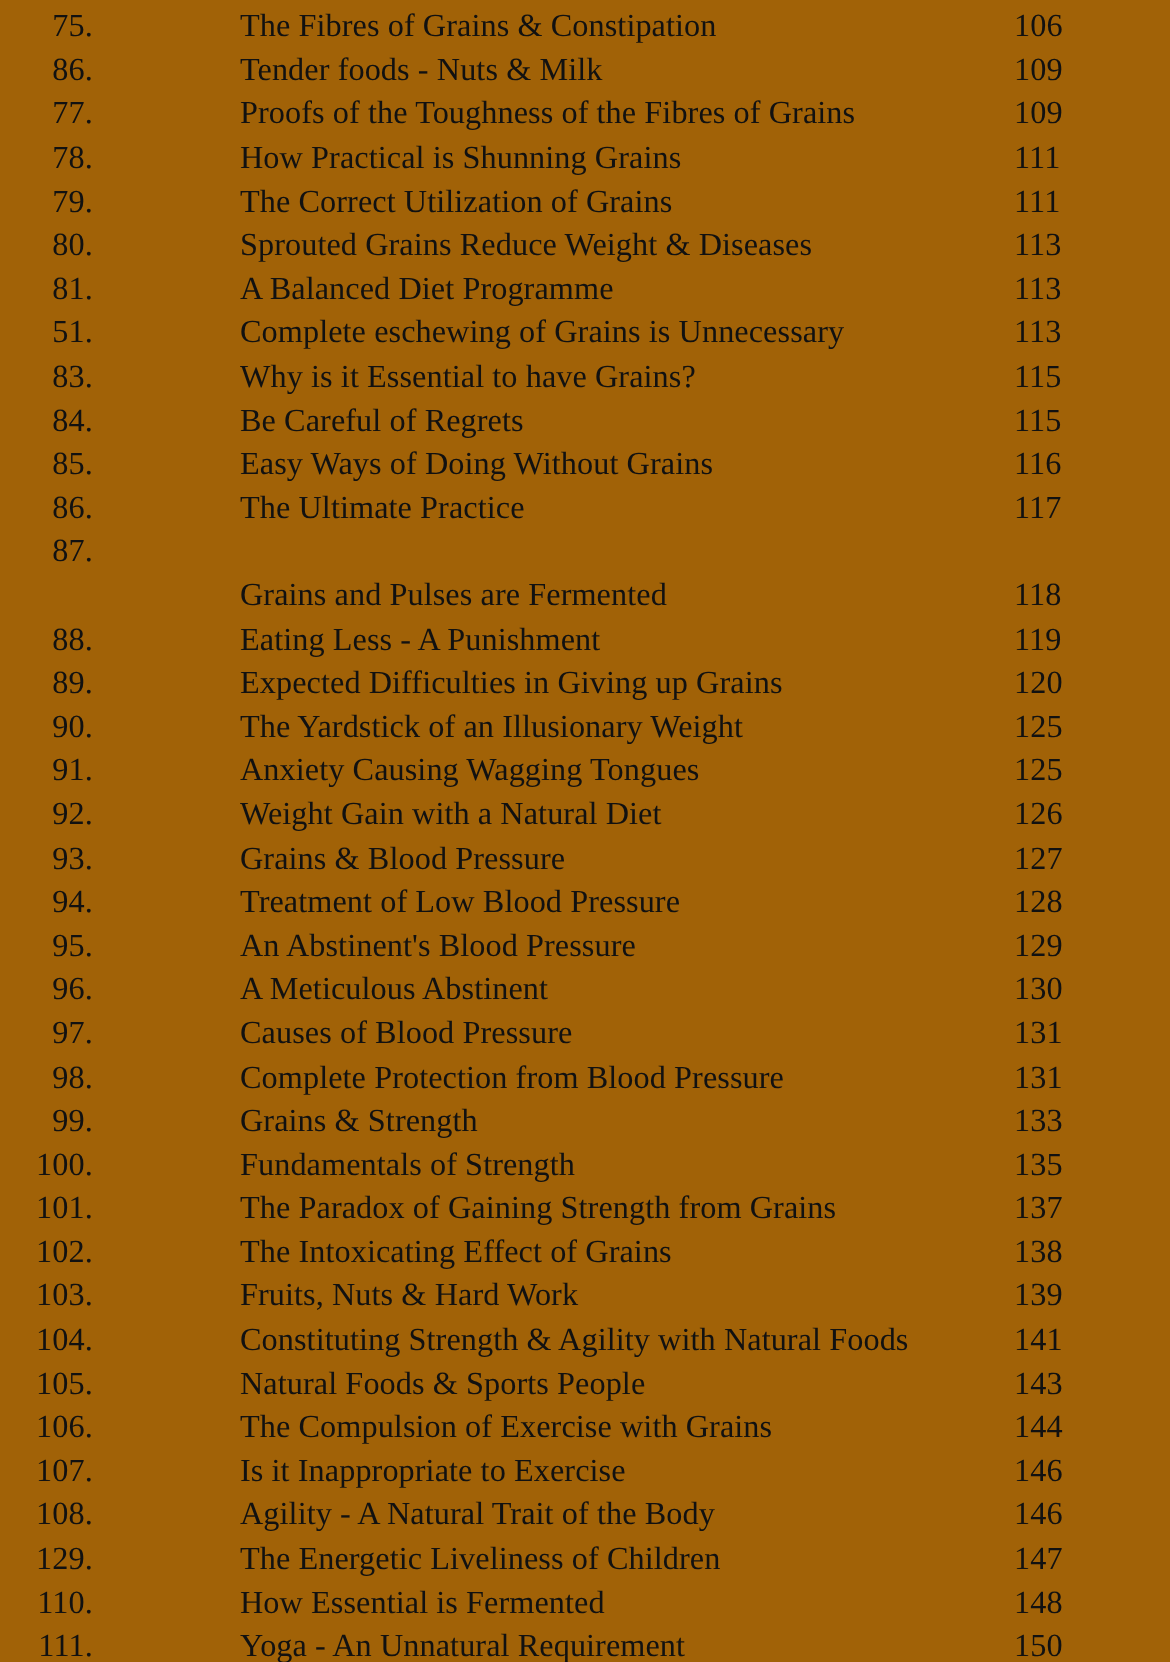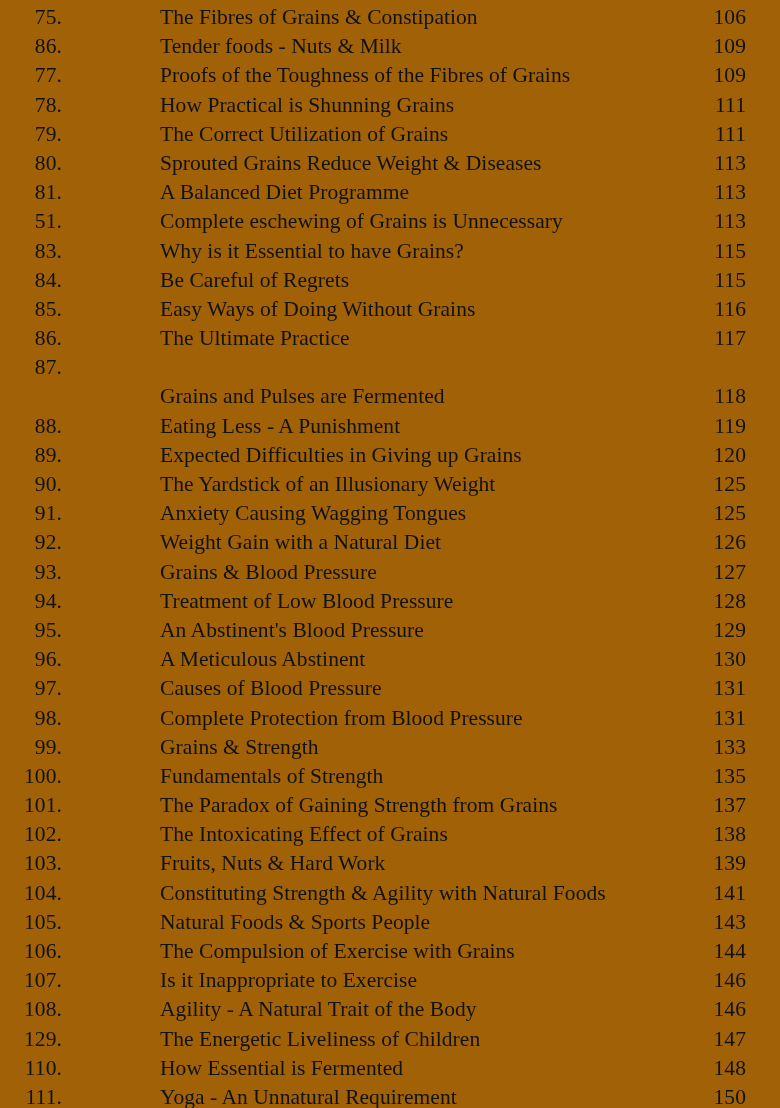--- a/index.html
+++ b/index.html
@@ -64,21 +64,21 @@
     font-size: 21.5px;
     letter-spacing: 0.05px;
     white-space: nowrap;
     margin-left: 40px;
   }
 
   .entry-page {
     position: absolute;
     left: 676px;
     width: 70px;
-    text-align: right;
+    text-align: left;
     font-size: 21.5px;
     letter-spacing: 0.1px;
     white-space: nowrap;
   }
 </style>
 </head>
 <body>
 
 <div class="toc-page">
   <div class="toc-list" id="toc-list">

